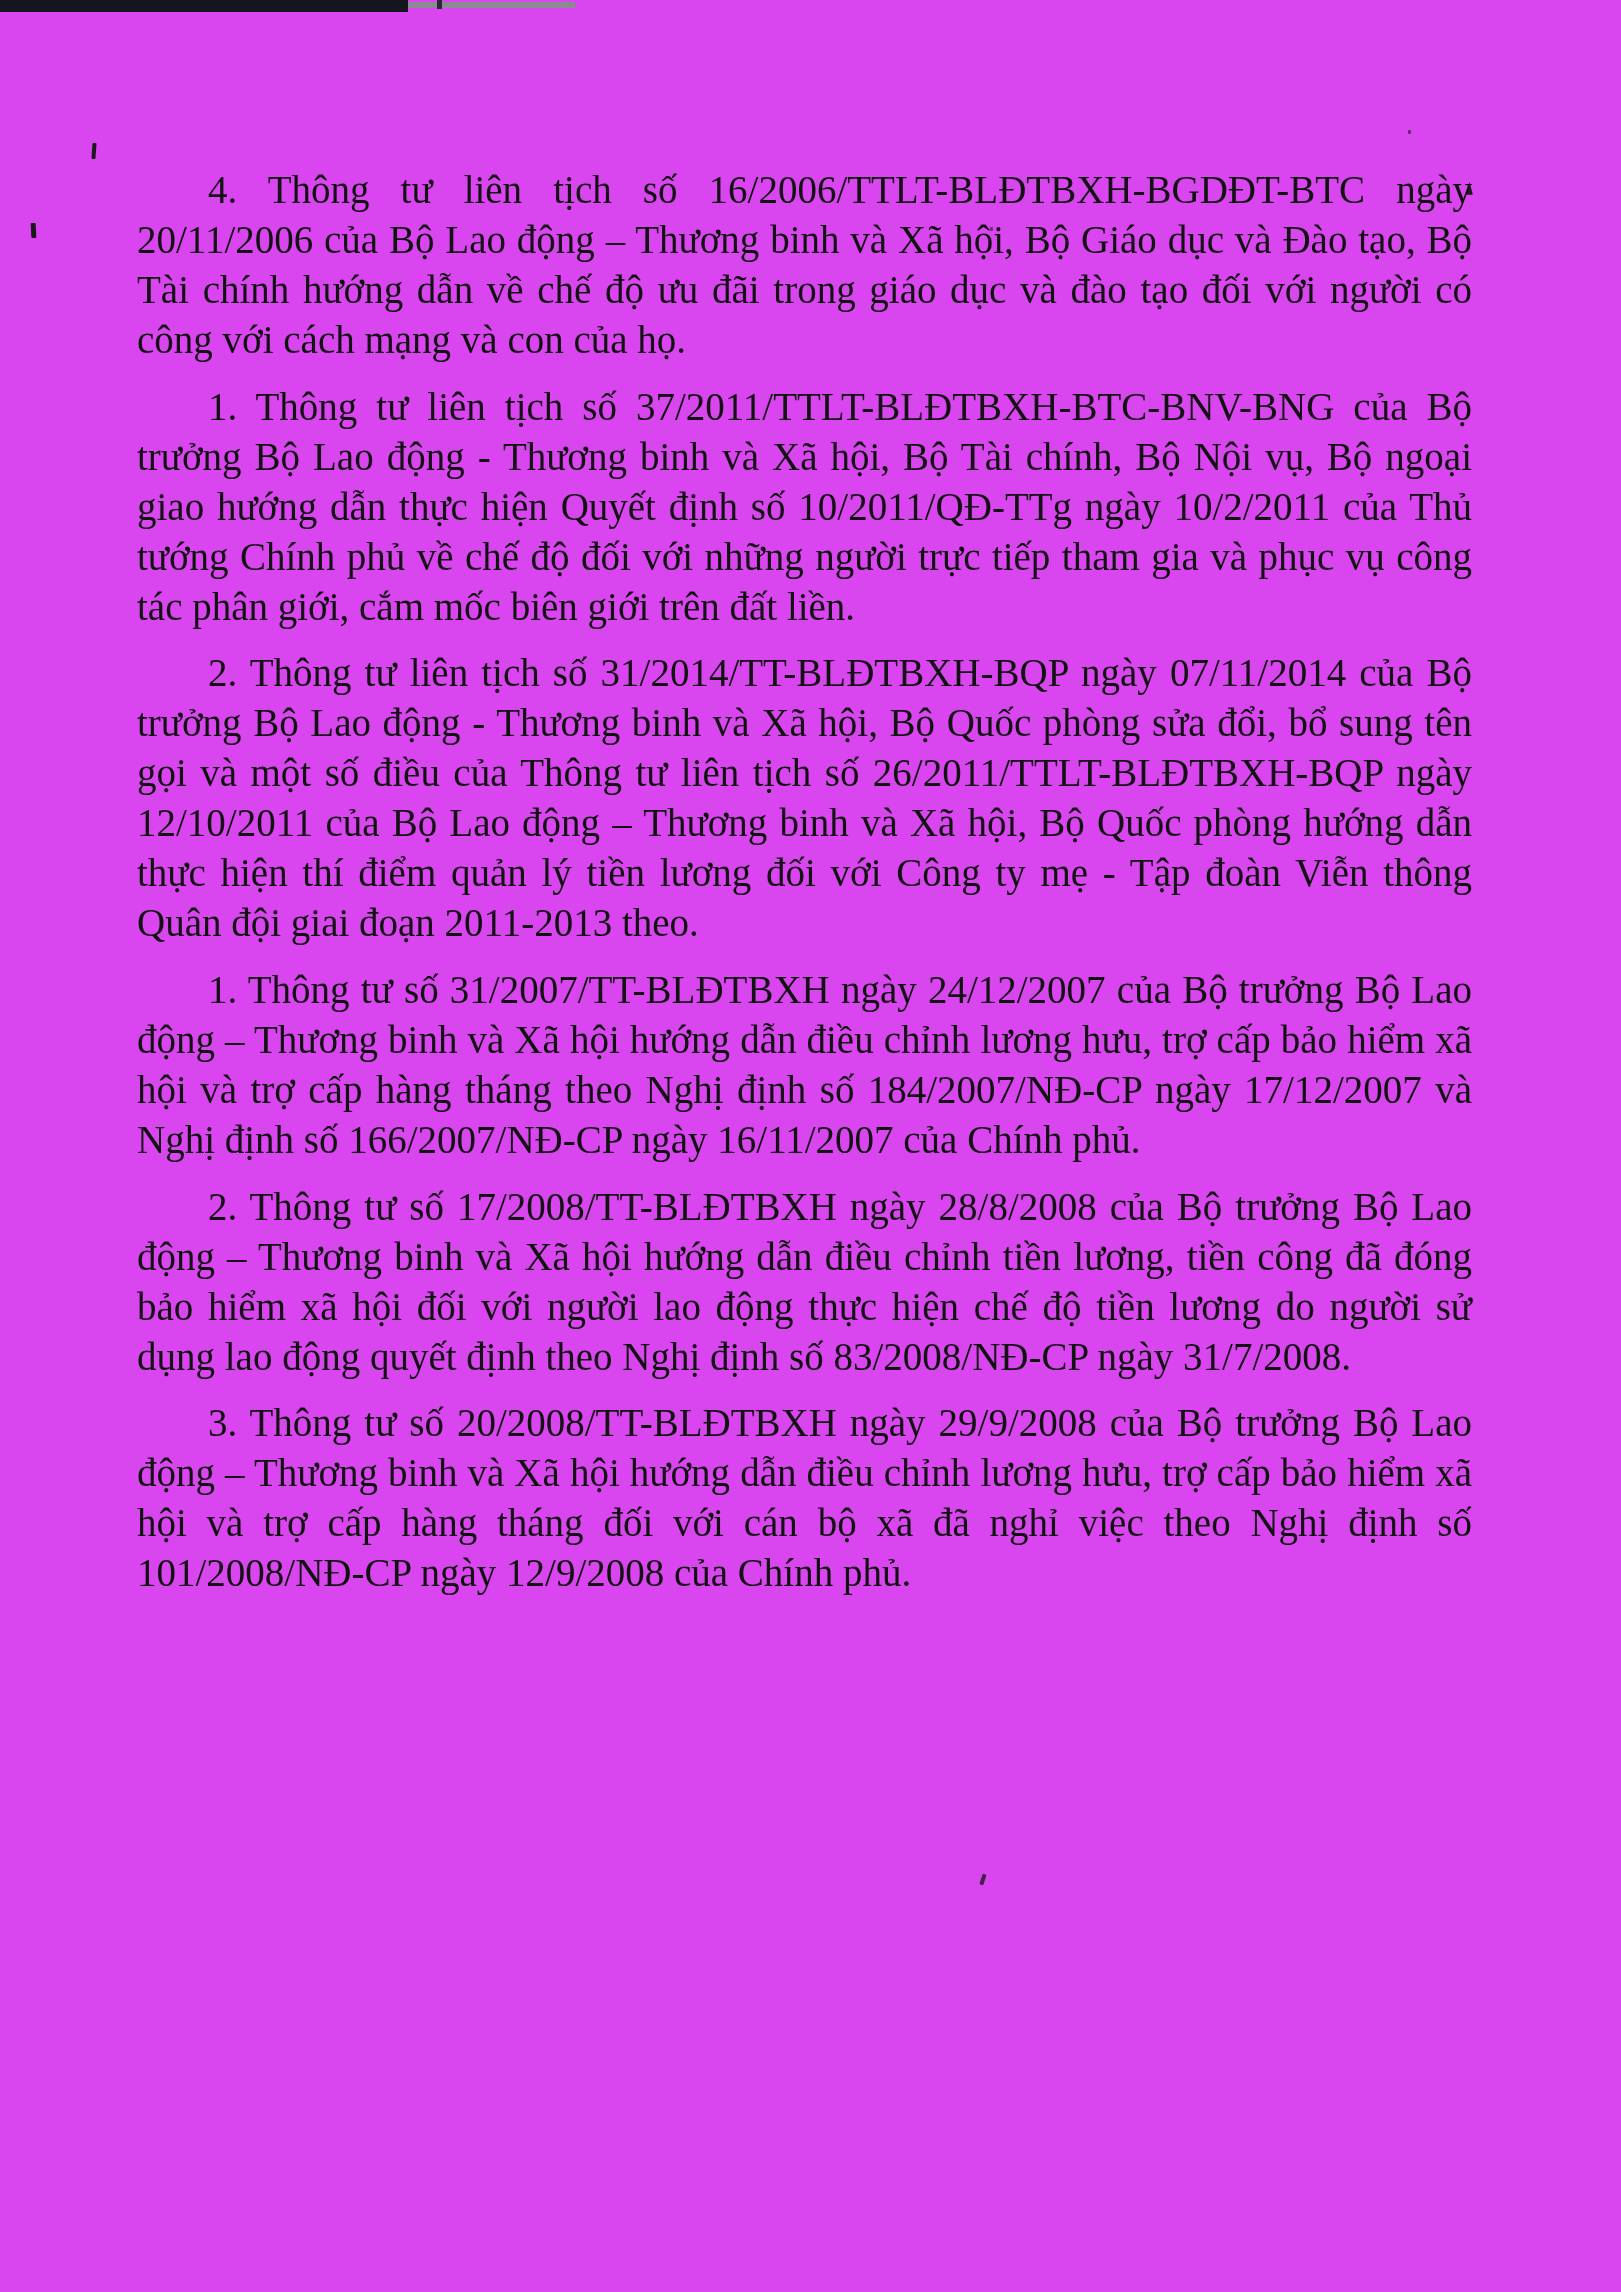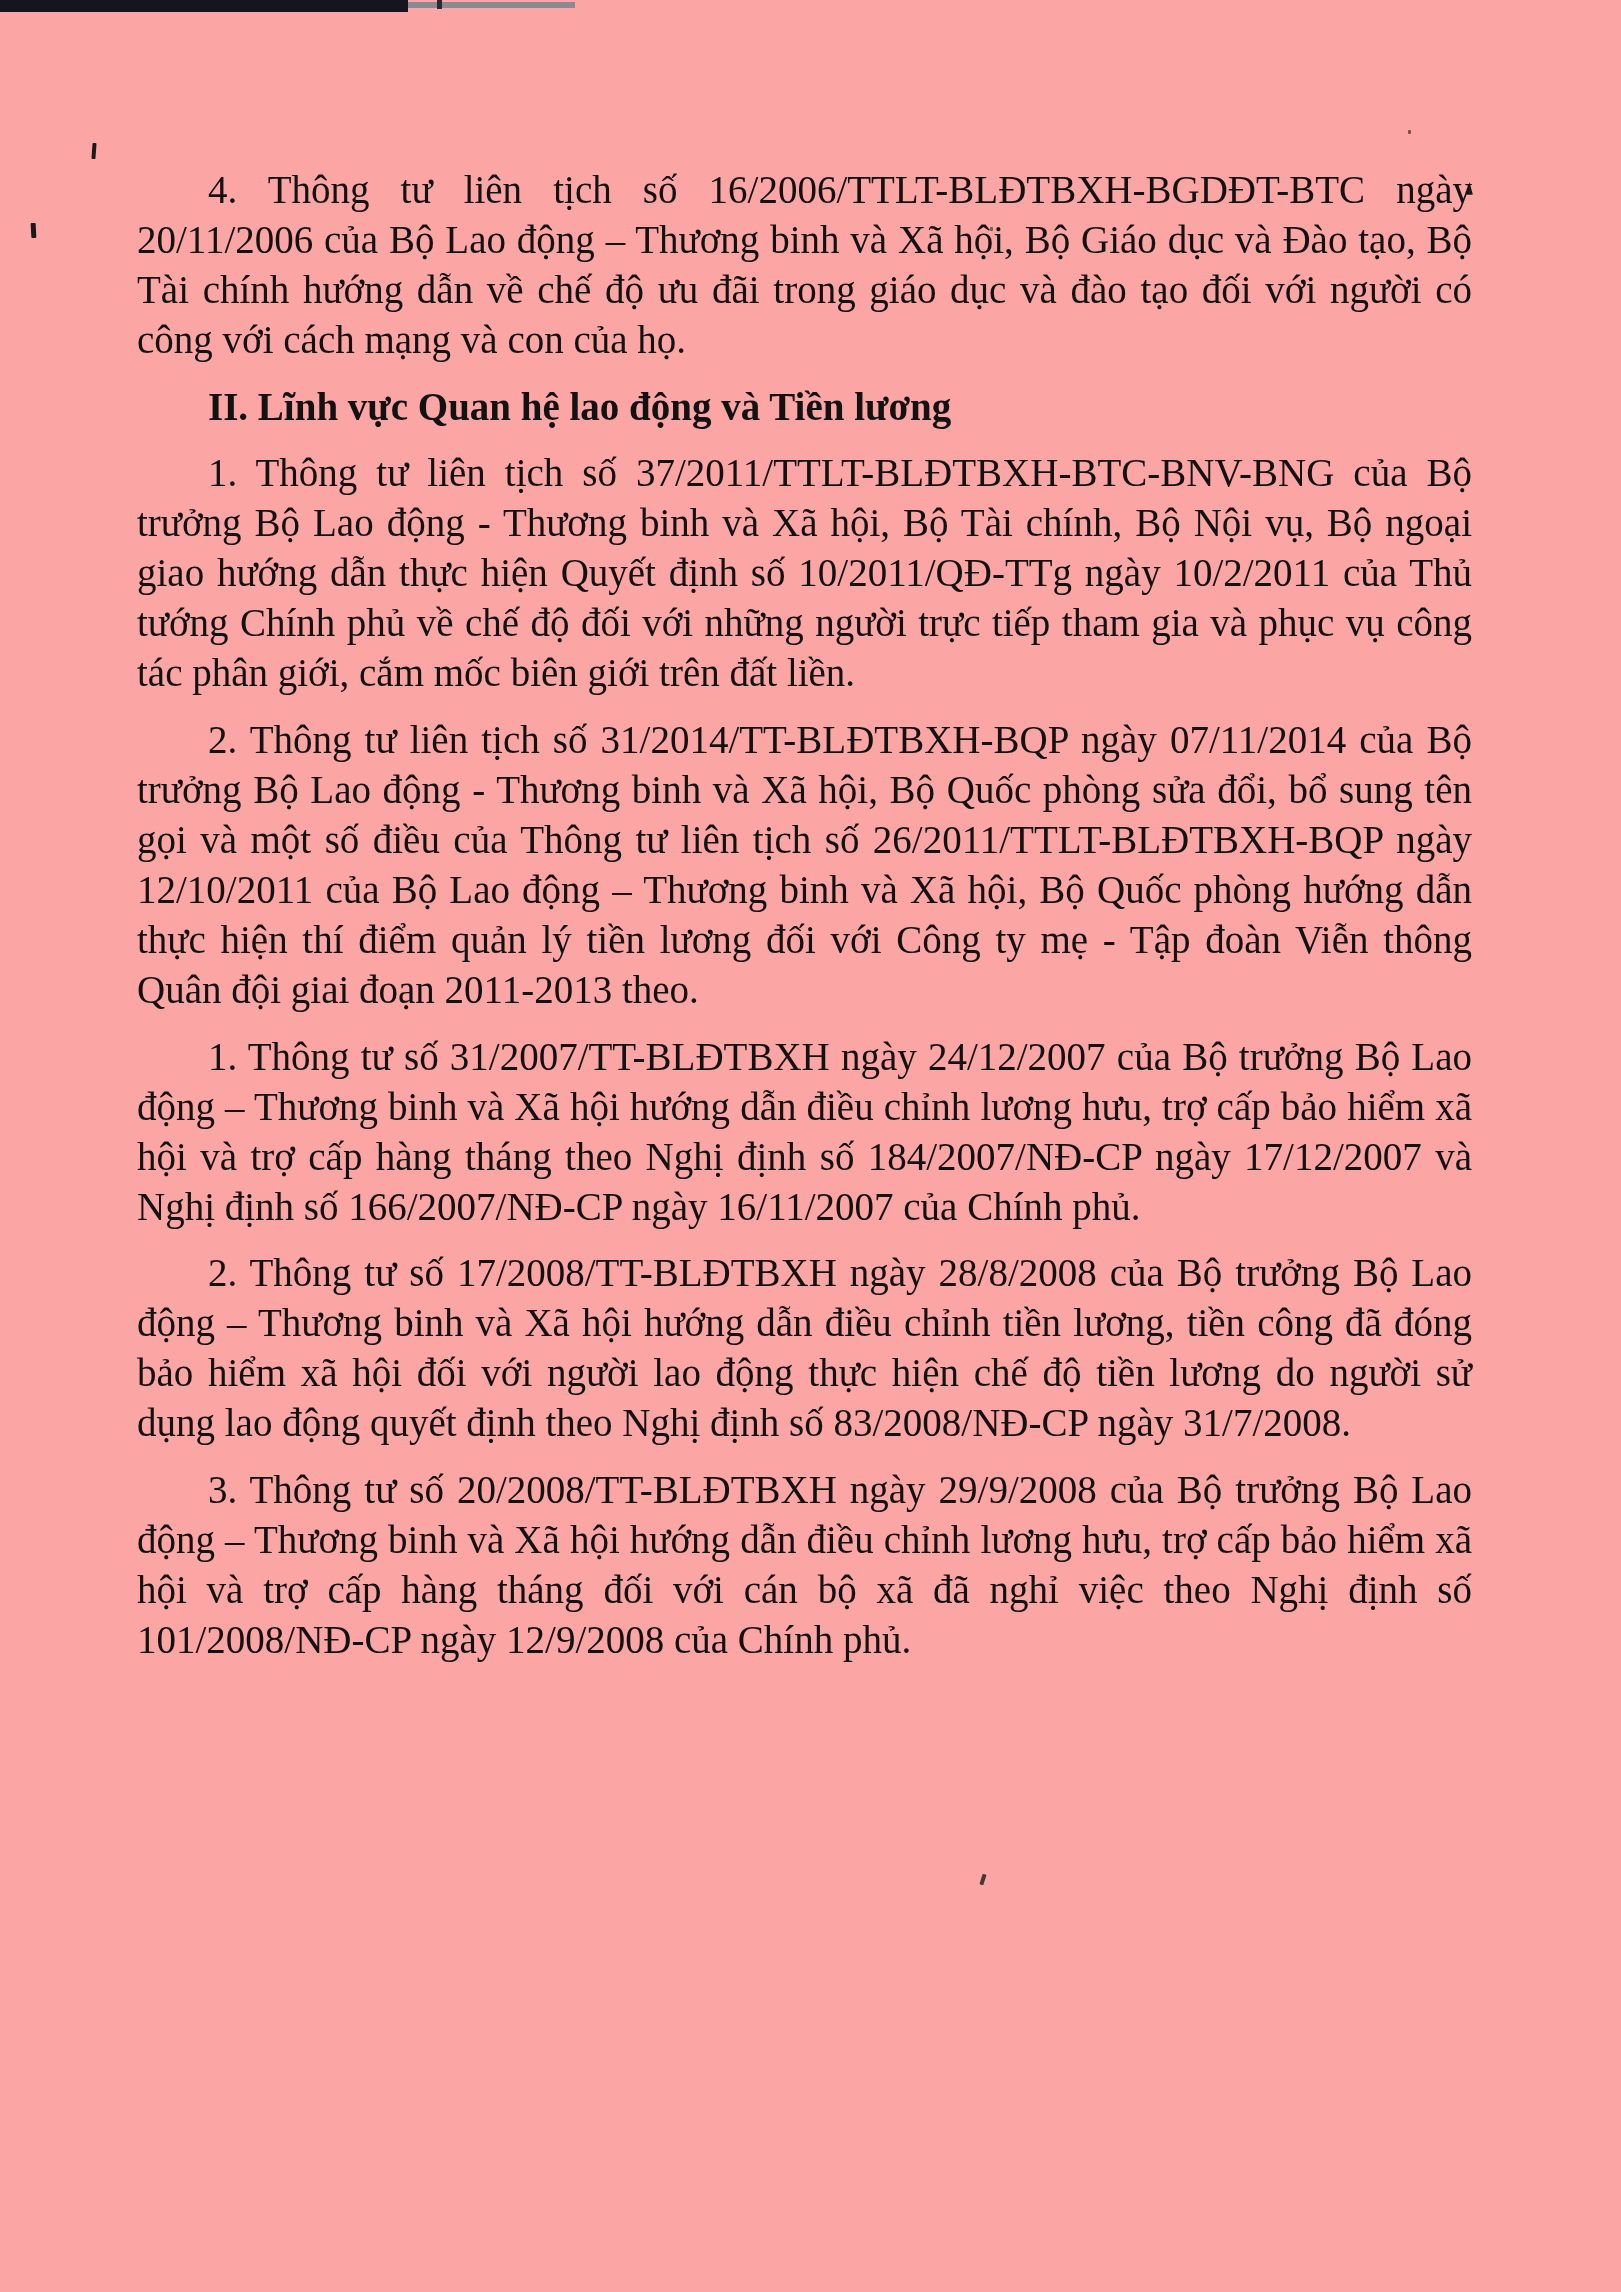--- a/index.html
+++ b/index.html
@@ -4,21 +4,21 @@
 <style>
   html, body {
     margin: 0;
     padding: 0;
     background: #ffffff;
   }
   .page {
     position: relative;
     width: 1621px;
     height: 2293px;
-    background: #fca5a5;
+    background: #d946ef;
     overflow: hidden;
     font-family: "Liberation Serif", "DejaVu Serif", serif;
     color: #121212;
   }
   .content {
     position: absolute;
     left: 137px;
     top: 165px;
     width: 1335px;
     font-size: 39px;
@@ -71,21 +71,20 @@
   <div class="artifact tick-top"></div>
   <span class="artifact speck s1"></span>
   <span class="artifact speck s2"></span>
   <span class="artifact speck s3"></span>
   <span class="artifact speck s4"></span>
   <span class="artifact speck s5"></span>
   <span class="artifact speck s6"></span>
 
   <main class="content">
     <p class="para">4. Thông tư liên tịch số 16/2006/TTLT-BLĐTBXH-BGDĐT-BTC ngày 20/11/2006 của Bộ Lao động – Thương binh và Xã hội, Bộ Giáo dục và Đào tạo, Bộ Tài chính hướng dẫn về chế độ ưu đãi trong giáo dục và đào tạo đối với người có công với cách mạng và con của họ.</p>
-    <h3 class="heading">II. Lĩnh vực Quan hệ lao động và Tiền lương</h3>
     <p class="para">1. Thông tư liên tịch số 37/2011/TTLT-BLĐTBXH-BTC-BNV-BNG của Bộ trưởng Bộ Lao động - Thương binh và Xã hội, Bộ Tài chính, Bộ Nội vụ, Bộ ngoại giao hướng dẫn thực hiện Quyết định số 10/2011/QĐ-TTg ngày 10/2/2011 của Thủ tướng Chính phủ về chế độ đối với những người trực tiếp tham gia và phục vụ công tác phân giới, cắm mốc biên giới trên đất liền.</p>
     <p class="para">2. Thông tư liên tịch số 31/2014/TT-BLĐTBXH-BQP ngày 07/11/2014 của Bộ trưởng Bộ Lao động - Thương binh và Xã hội, Bộ Quốc phòng sửa đổi, bổ sung tên gọi và một số điều của Thông tư liên tịch số 26/2011/TTLT-BLĐTBXH-BQP ngày 12/10/2011 của Bộ Lao động – Thương binh và Xã hội, Bộ Quốc phòng hướng dẫn thực hiện thí điểm quản lý tiền lương đối với Công ty mẹ - Tập đoàn Viễn thông Quân đội giai đoạn 2011-2013 theo.</p>
     <p class="para">1. Thông tư số 31/2007/TT-BLĐTBXH ngày 24/12/2007 của Bộ trưởng Bộ Lao động – Thương binh và Xã hội hướng dẫn điều chỉnh lương hưu, trợ cấp bảo hiểm xã hội và trợ cấp hàng tháng theo Nghị định số 184/2007/NĐ-CP ngày 17/12/2007 và Nghị định số 166/2007/NĐ-CP ngày 16/11/2007 của Chính phủ.</p>
     <p class="para">2. Thông tư số 17/2008/TT-BLĐTBXH ngày 28/8/2008 của Bộ trưởng Bộ Lao động – Thương binh và Xã hội hướng dẫn điều chỉnh tiền lương, tiền công đã đóng bảo hiểm xã hội đối với người lao động thực hiện chế độ tiền lương do người sử dụng lao động quyết định theo Nghị định số 83/2008/NĐ-CP ngày 31/7/2008.</p>
     <p class="para">3. Thông tư số 20/2008/TT-BLĐTBXH ngày 29/9/2008 của Bộ trưởng Bộ Lao động – Thương binh và Xã hội hướng dẫn điều chỉnh lương hưu, trợ cấp bảo hiểm xã hội và trợ cấp hàng tháng đối với cán bộ xã đã nghỉ việc theo Nghị định số 101/2008/NĐ-CP ngày 12/9/2008 của Chính phủ.</p>
   </main>
 
 </div>
 
 

